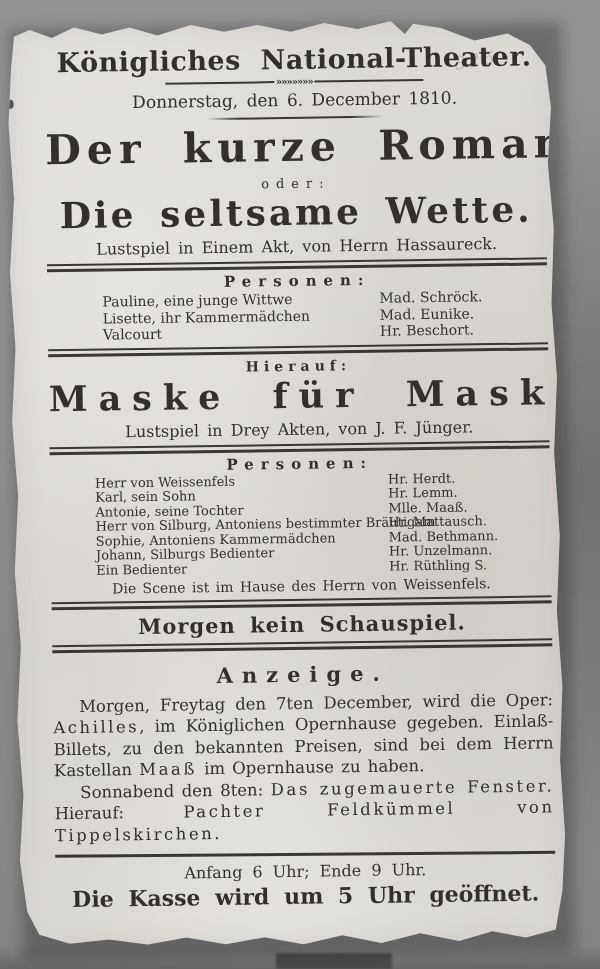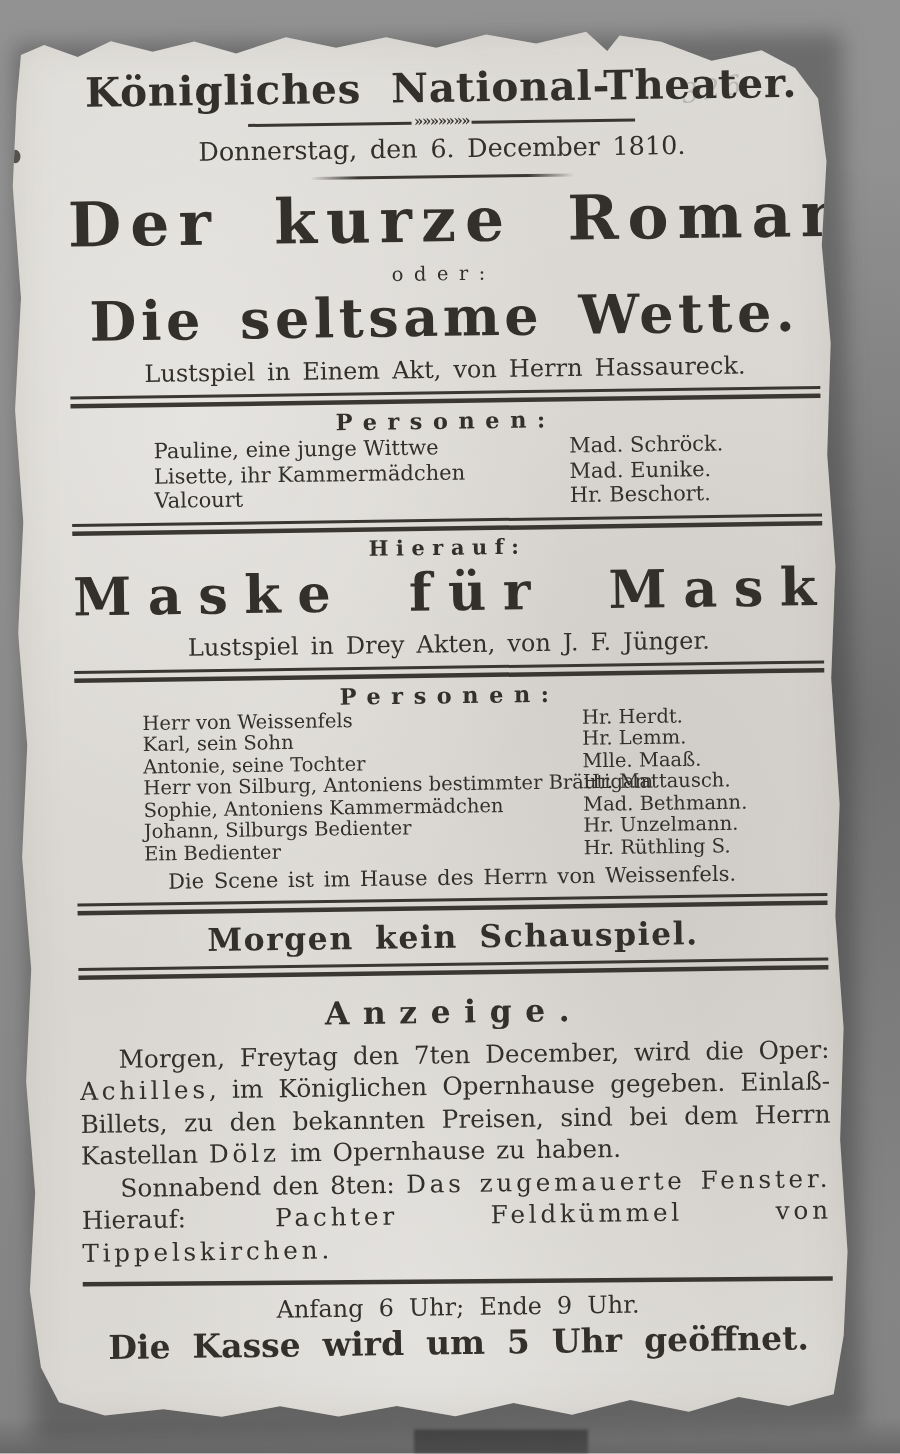--- a/index.html
+++ b/index.html
@@ -183,21 +183,21 @@
       <div class="scene-note c">Die Scene ist im Hause des Herrn von Weissenfels.</div>
 
       <div class="rd"></div>
 
       <div class="morgen c">Morgen kein Schauspiel.</div>
 
       <div class="rd"></div>
 
       <div class="anzeige-h c">Anzeige.</div>
 
-      <div class="para"><span>Morgen, Freytag den 7ten December, wird die Oper: </span><span class="lsp">Achilles</span><span>, im Königlichen Opernhause gegeben.  Einlaß-Billets, zu den bekannten Preisen, sind bei dem Herrn Kastellan </span><span class="lsp">Dölz</span><span> im Opernhause zu haben.</span></div>
+      <div class="para"><span>Morgen, Freytag den 7ten December, wird die Oper: </span><span class="lsp">Achilles</span><span>, im Königlichen Opernhause gegeben.  Einlaß-Billets, zu den bekannten Preisen, sind bei dem Herrn Kastellan </span><span class="lsp">Maaß</span><span> im Opernhause zu haben.</span></div>
 
       <div class="para p2"><span>Sonnabend den 8ten: </span><span class="lsp">Das zugemauerte Fenster.</span><span>  Hierauf: </span><span class="lsp">Pachter Feldkümmel von Tippelskirchen.</span></div>
 
       <div class="rs rule-times"></div>
 
       <div class="times c">Anfang 6 Uhr;  Ende 9 Uhr.</div>
       <div class="kasse c">Die Kasse wird um 5 Uhr geöffnet.</div>
 
     </div>
   </div>

